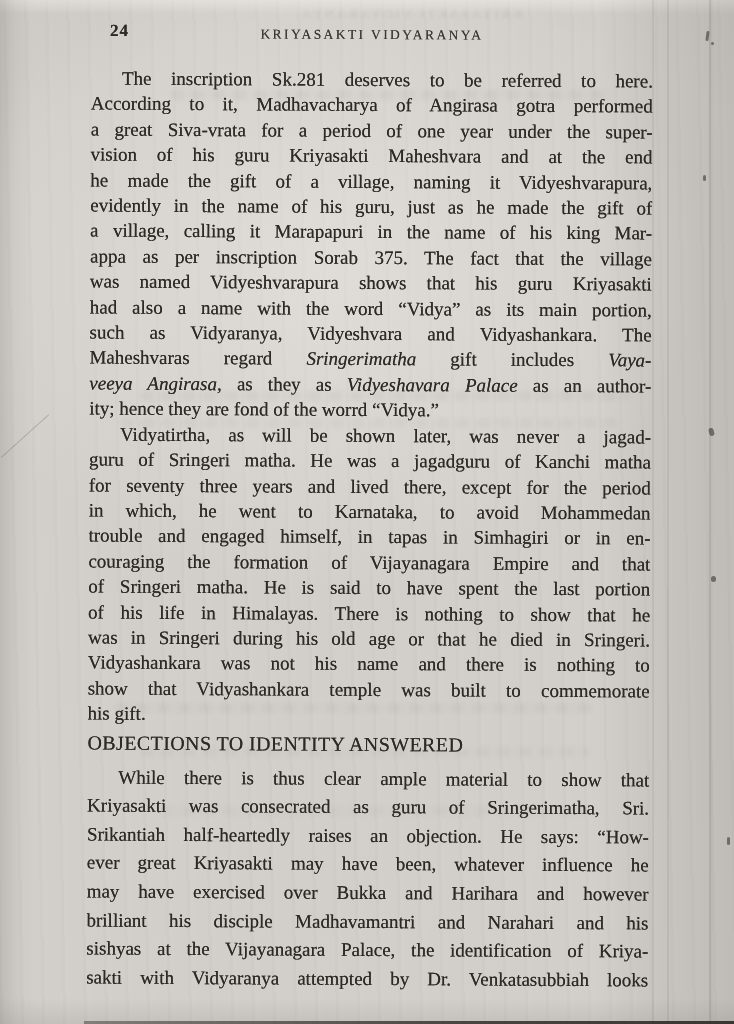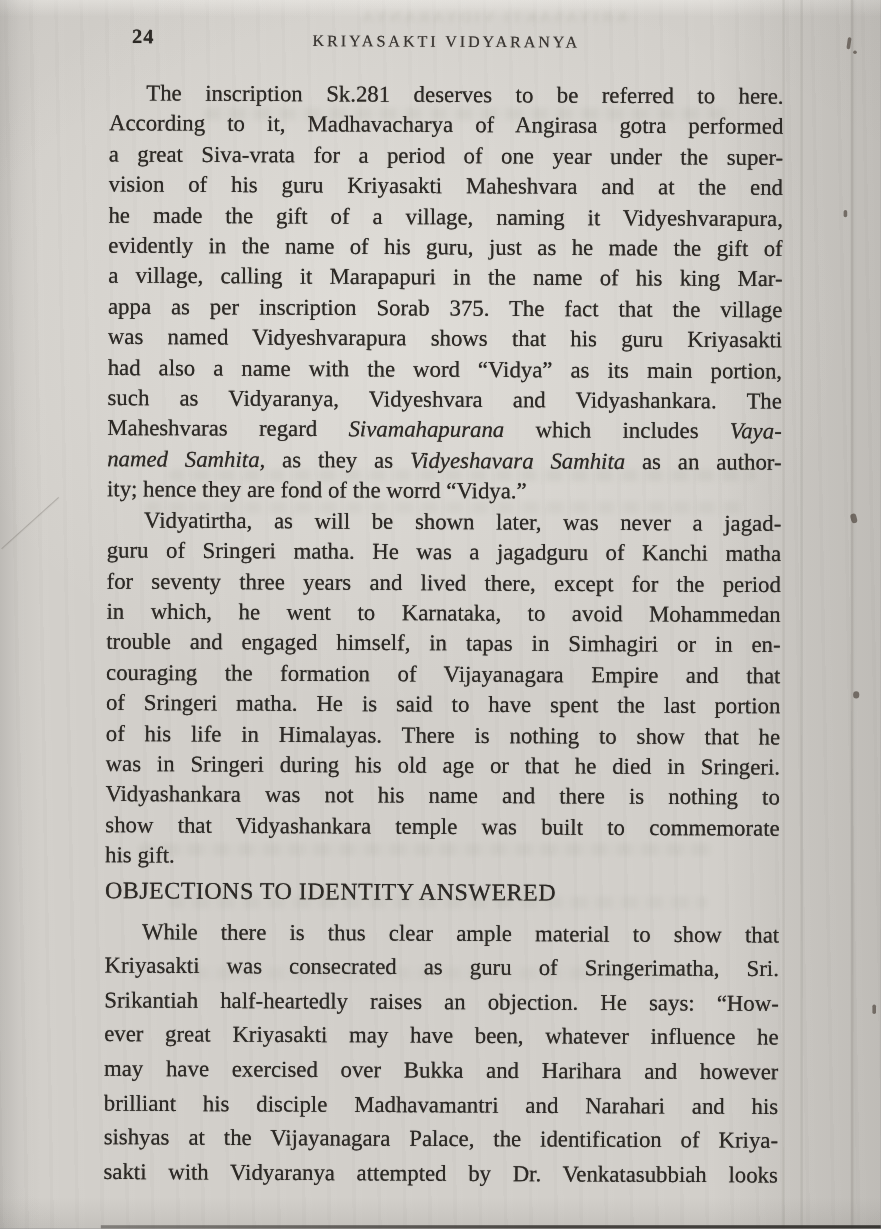--- a/index.html
+++ b/index.html
@@ -119,22 +119,22 @@
         <div class="line"><span>According to it, Madhavacharya of Angirasa gotra performed</span></div>
         <div class="line"><span>a great Siva-vrata for a period of one year under the super-</span></div>
         <div class="line"><span>vision of his guru Kriyasakti Maheshvara and at the end</span></div>
         <div class="line"><span>he made the gift of a village, naming it Vidyeshvarapura,</span></div>
         <div class="line"><span>evidently in the name of his guru, just as he made the gift of</span></div>
         <div class="line"><span>a village, calling it Marapapuri in the name of his king Mar-</span></div>
         <div class="line"><span>appa as per inscription Sorab 375. The fact that the village</span></div>
         <div class="line"><span>was named Vidyeshvarapura shows that his guru Kriyasakti</span></div>
         <div class="line"><span>had also a name with the word “Vidya” as its main portion,</span></div>
         <div class="line"><span>such as Vidyaranya, Vidyeshvara and Vidyashankara. The</span></div>
-        <div class="line"><span>Maheshvaras regard </span><i>Sivamahapurana</i><span> which includes </span><i>Vaya-</i></div>
-        <div class="line"><i>named Samhita,</i><span> as they as </span><i>Vidyeshavara Samhita</i><span> as an author-</span></div>
+        <div class="line"><span>Maheshvaras regard </span><i>Sringerimatha</i><span> gift includes </span><i>Vaya-</i></div>
+        <div class="line"><i>veeya Angirasa,</i><span> as they as </span><i>Vidyeshavara Palace</i><span> as an author-</span></div>
         <div class="line last no-stretch"><span>ity; hence they are fond of the worrd “Vidya.”</span></div>
       </div>
       <div class="para para-1">
         <div class="line first"><span>Vidyatirtha, as will be shown later, was never a jagad-</span></div>
         <div class="line"><span>guru of Sringeri matha. He was a jagadguru of Kanchi matha</span></div>
         <div class="line"><span>for seventy three years and lived there, except for the period</span></div>
         <div class="line"><span>in which, he went to Karnataka, to avoid Mohammedan</span></div>
         <div class="line"><span>trouble and engaged himself, in tapas in Simhagiri or in en-</span></div>
         <div class="line"><span>couraging the formation of Vijayanagara Empire and that</span></div>
         <div class="line"><span>of Sringeri matha. He is said to have spent the last portion</span></div>

